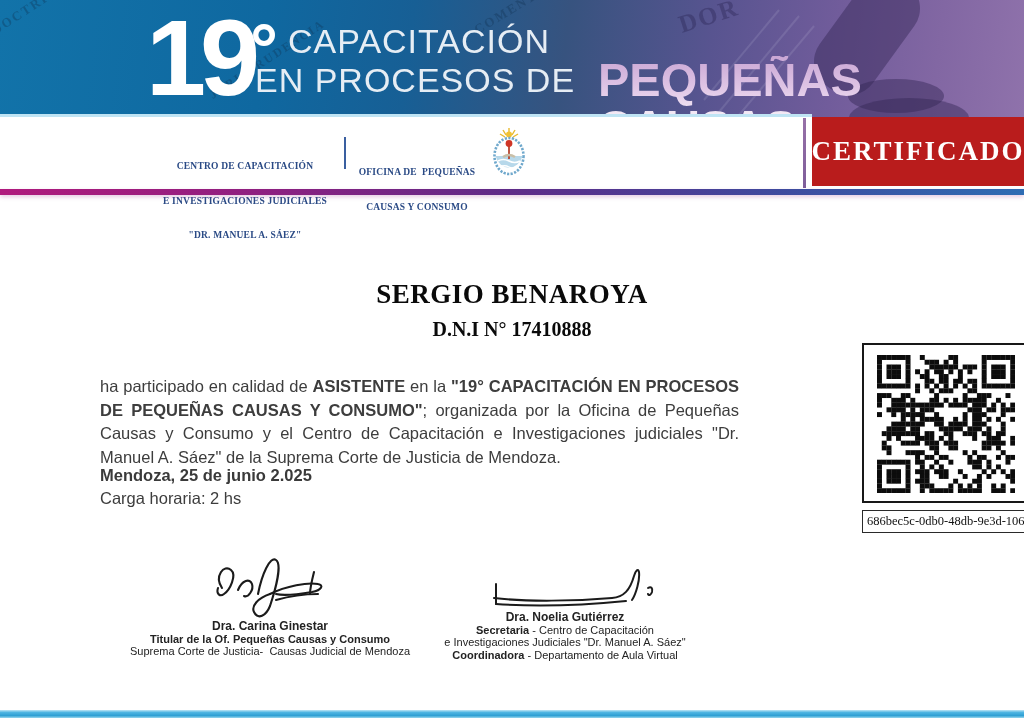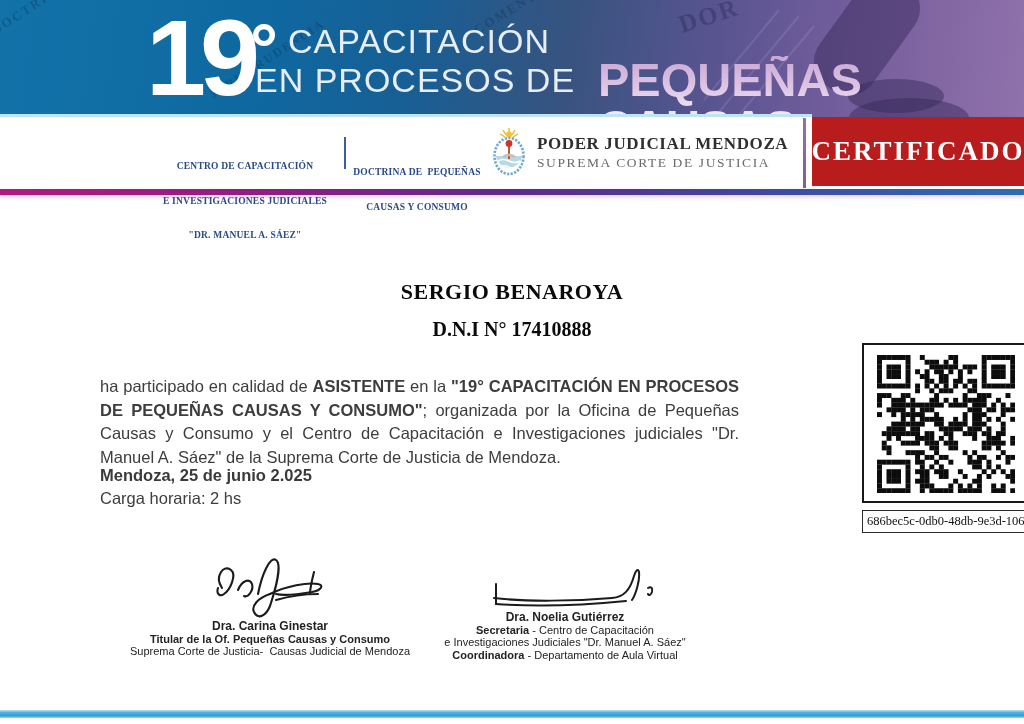--- a/index.html
+++ b/index.html
@@ -55,21 +55,21 @@
     background:#b91c1c; display:flex; align-items:center; justify-content:center; }
   .certbox span { font-family:"Liberation Serif", serif; font-weight:600; font-size:27px;
     color:#fff; letter-spacing:2px; }
 
   .separator { position:absolute; left:0; top:189px; width:1024px; height:6px;
     background:linear-gradient(90deg,#b01a7d 0%,#8f1f80 25%,#5e2b88 50%,#3f4a9e 76%,#2e6cb3 100%);
     box-shadow:0 2px 4px rgba(170,80,160,0.30); }
 
   
   .r-name { position:absolute; left:0; top:279px; width:1024px; text-align:center;
-    font-family:"Liberation Serif", serif; font-weight:700; font-size:22px; color:#0a0a0a;
+    font-family:"Liberation Serif", serif; font-weight:700; font-size:27px; color:#0a0a0a;
     letter-spacing:0.5px; }
   .r-dni { position:absolute; left:0; top:318px; width:1024px; text-align:center;
     font-family:"Liberation Serif", serif; font-weight:700; font-size:20px; color:#0a0a0a; }
   .para { position:absolute; left:100px; top:349px; width:639px; text-align:justify;
     font-size:16.5px; line-height:23.5px; color:#3d3d3d;margin-top:26px; }
   .date-line { position:absolute; left:100px; top:466px; font-weight:700; font-size:16.5px;
     color:#3a3a3a; }
   .hours-line { position:absolute; left:100px; top:489px; font-weight:400; font-size:16.5px;
     color:#3d3d3d; }
 
@@ -128,45 +128,41 @@
   </header>
 
   <div class="hdr">
     <div class="org org1">
       <div>CENTRO DE CAPACITACIÓN</div>
       <div>E INVESTIGACIONES JUDICIALES</div>
       <div>"DR. MANUEL A. SÁEZ"</div>
     </div>
     <div class="vdiv"></div>
     <div class="org org2">
-      <div>DOCTRINA DE  PEQUEÑAS</div>
+      <div>OFICINA DE  PEQUEÑAS</div>
       <div>CAUSAS Y CONSUMO</div>
     </div>
     <div class="brand">
       <svg width="38" height="48" viewBox="0 0 38 48">
         <g stroke="#e8b92e" stroke-width="1.4">
           <line x1="19" y1="0" x2="19" y2="6"></line>
             <line x1="13" y1="2" x2="16" y2="7"></line>
           <line x1="25" y1="2" x2="22" y2="7"></line>
             <line x1="10" y1="6" x2="15" y2="9"></line>
           <line x1="28" y1="6" x2="23" y2="9"></line>
         </g>
         <circle cx="19" cy="6.5" r="3" fill="#f2c233"></circle>
         <ellipse cx="19" cy="28" rx="14.5" ry="18" fill="#ffffff" stroke="#6fa8cc" stroke-width="2.6" stroke-dasharray="2.2 1.4"></ellipse>
         <path d="M5.4 28 A14.5 18 0 0 0 32.6 28 Z" fill="#b7d8ea"></path>
         <path d="M8 33 q5 -3 11 0 q6 3 11 0" stroke="#ffffff" stroke-width="1.6" fill="none"></path>
         <path d="M10 39 q4.5 -2.5 9 0 q4.5 2.5 9 0" stroke="#ffffff" stroke-width="1.4" fill="none"></path>
         <rect x="18.1" y="15" width="1.8" height="16" fill="#b8452e"></rect>
         <circle cx="19" cy="15.5" r="3.4" fill="#cf3526"></circle>
         <path d="M13 29 q6 -4 12 0" stroke="#c9bfa8" stroke-width="2.4" fill="none"></path>
       </svg>
-      <div class="brand-text">
-        <div class="brand-title">PODER JUDICIAL MENDOZA</div>
-        <div class="brand-sub">SUPREMA CORTE DE JUSTICIA</div>
-      </div>
     </div>
     <div class="vline2"></div>
     <div class="certbox">
       <span>CERTIFICADO</span>
     </div>
   </div>
 
   <div class="separator"></div>
 
   <main>

